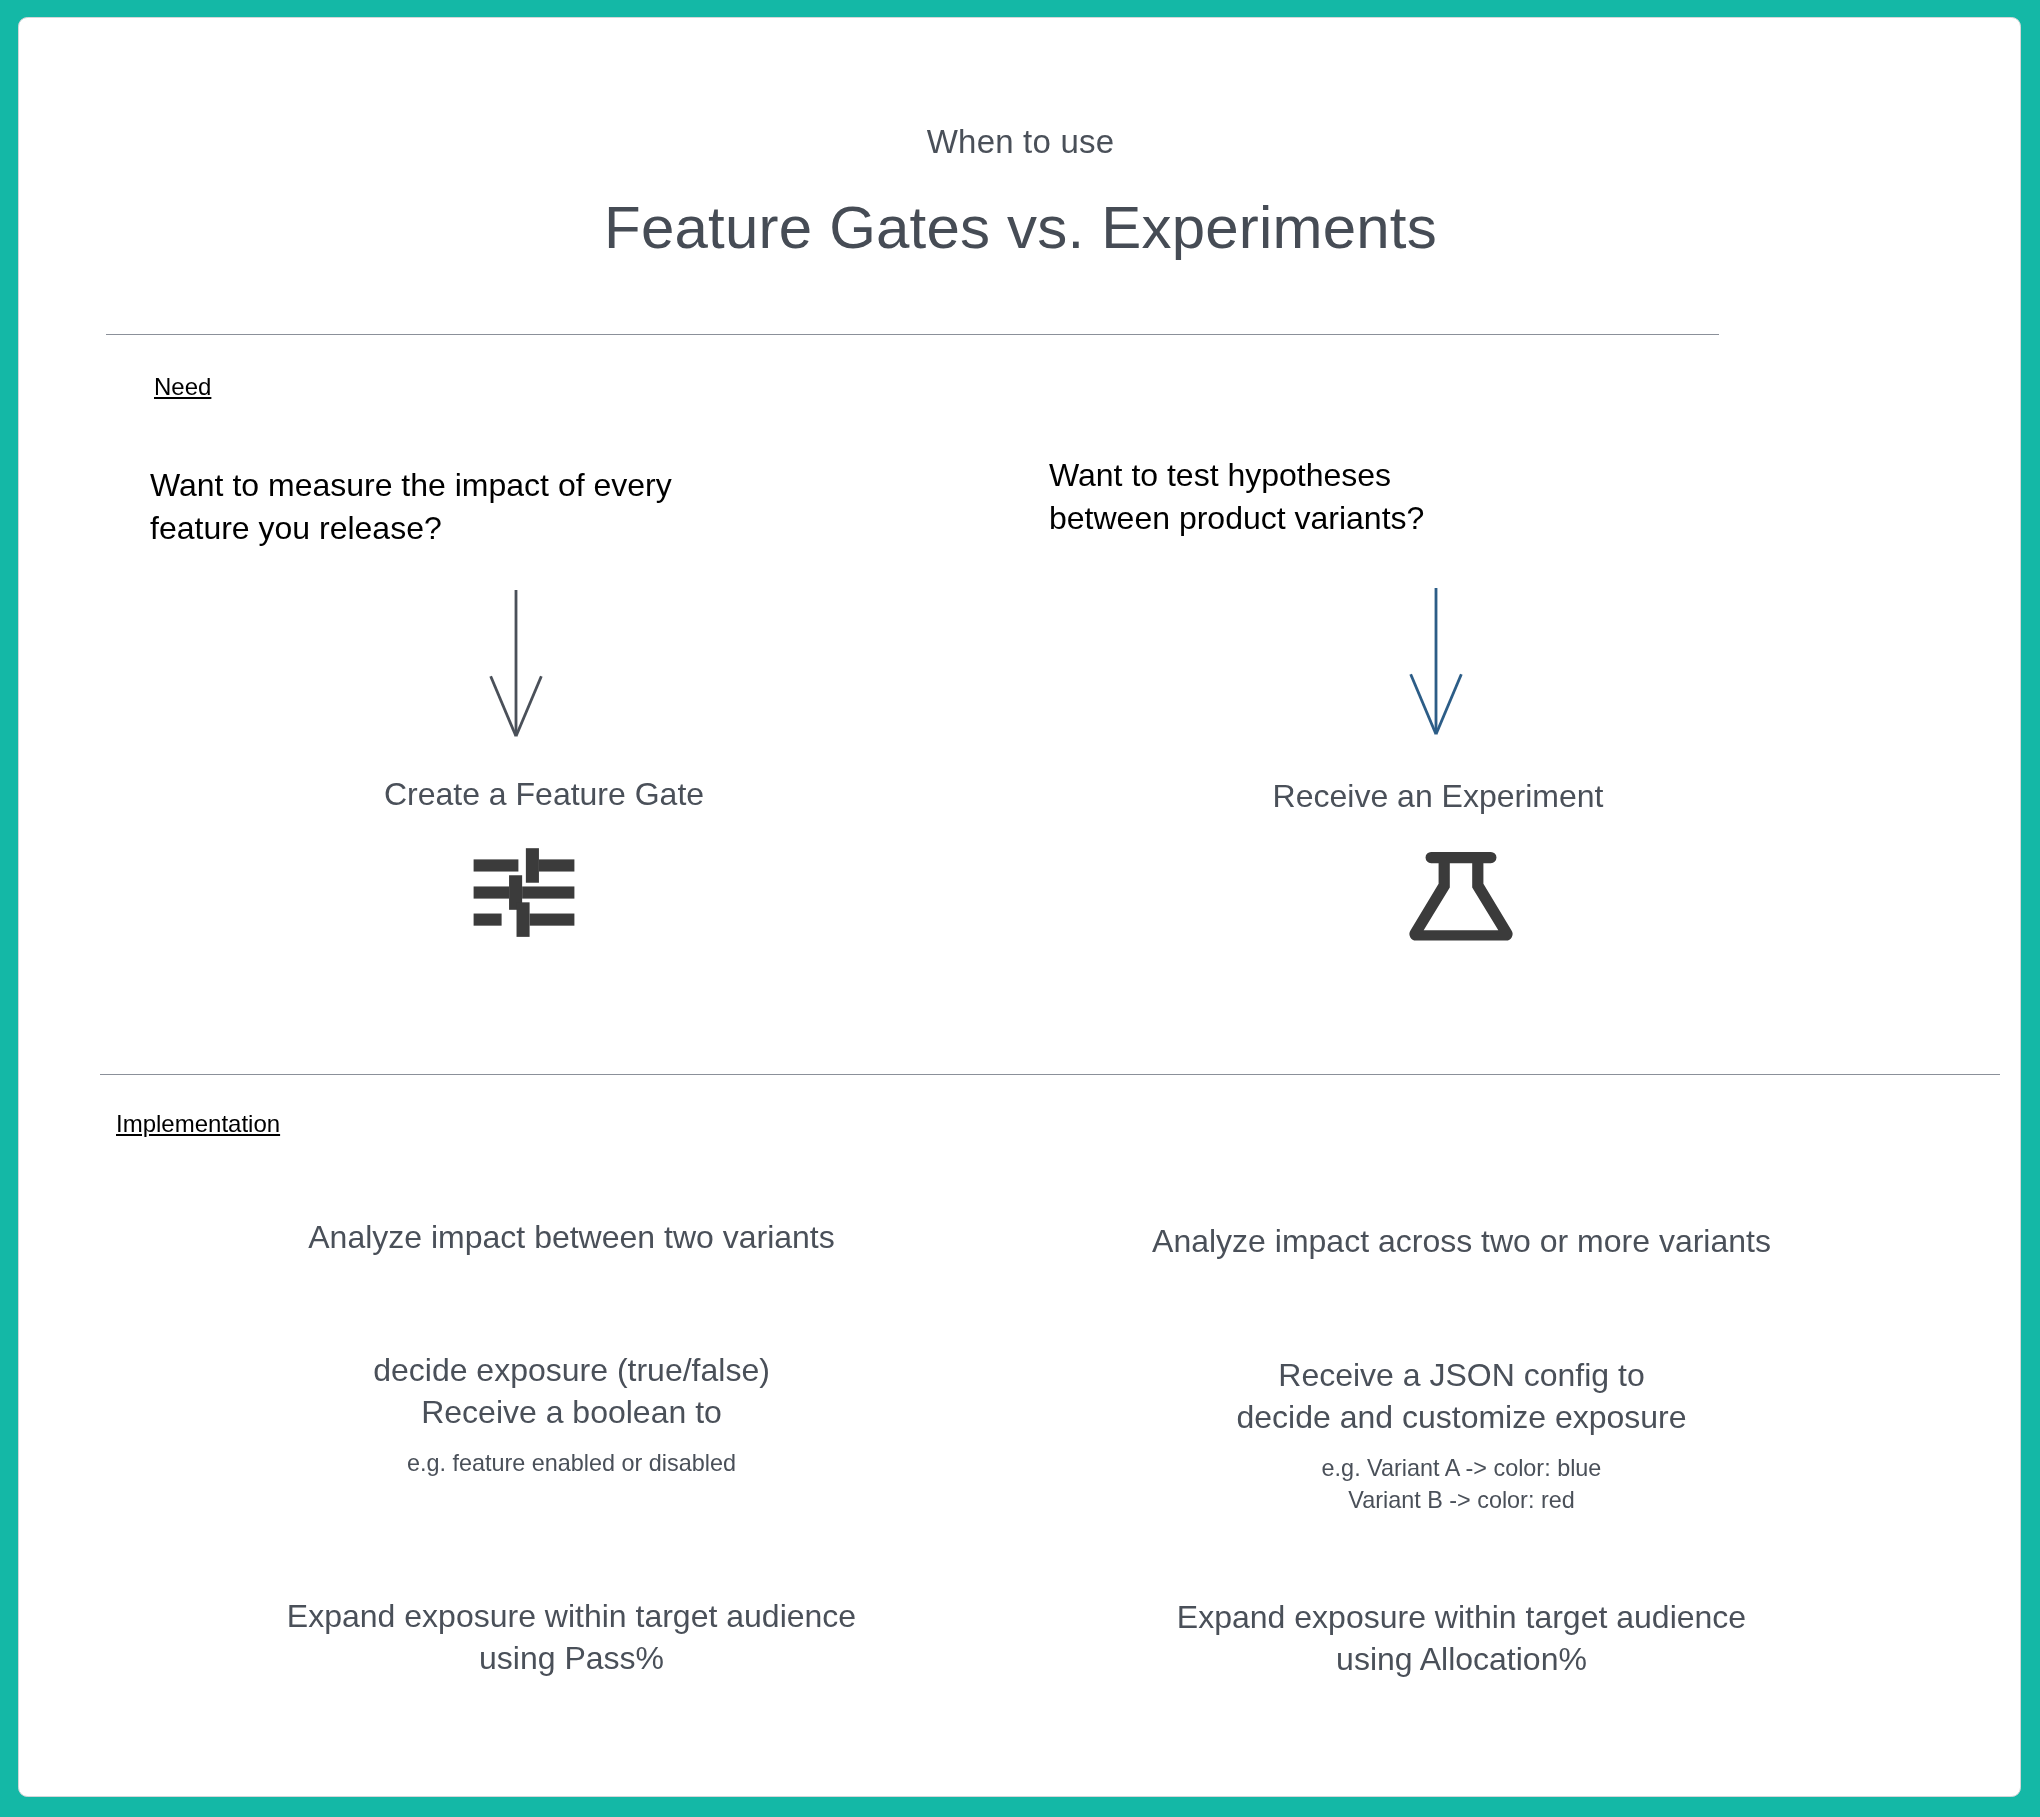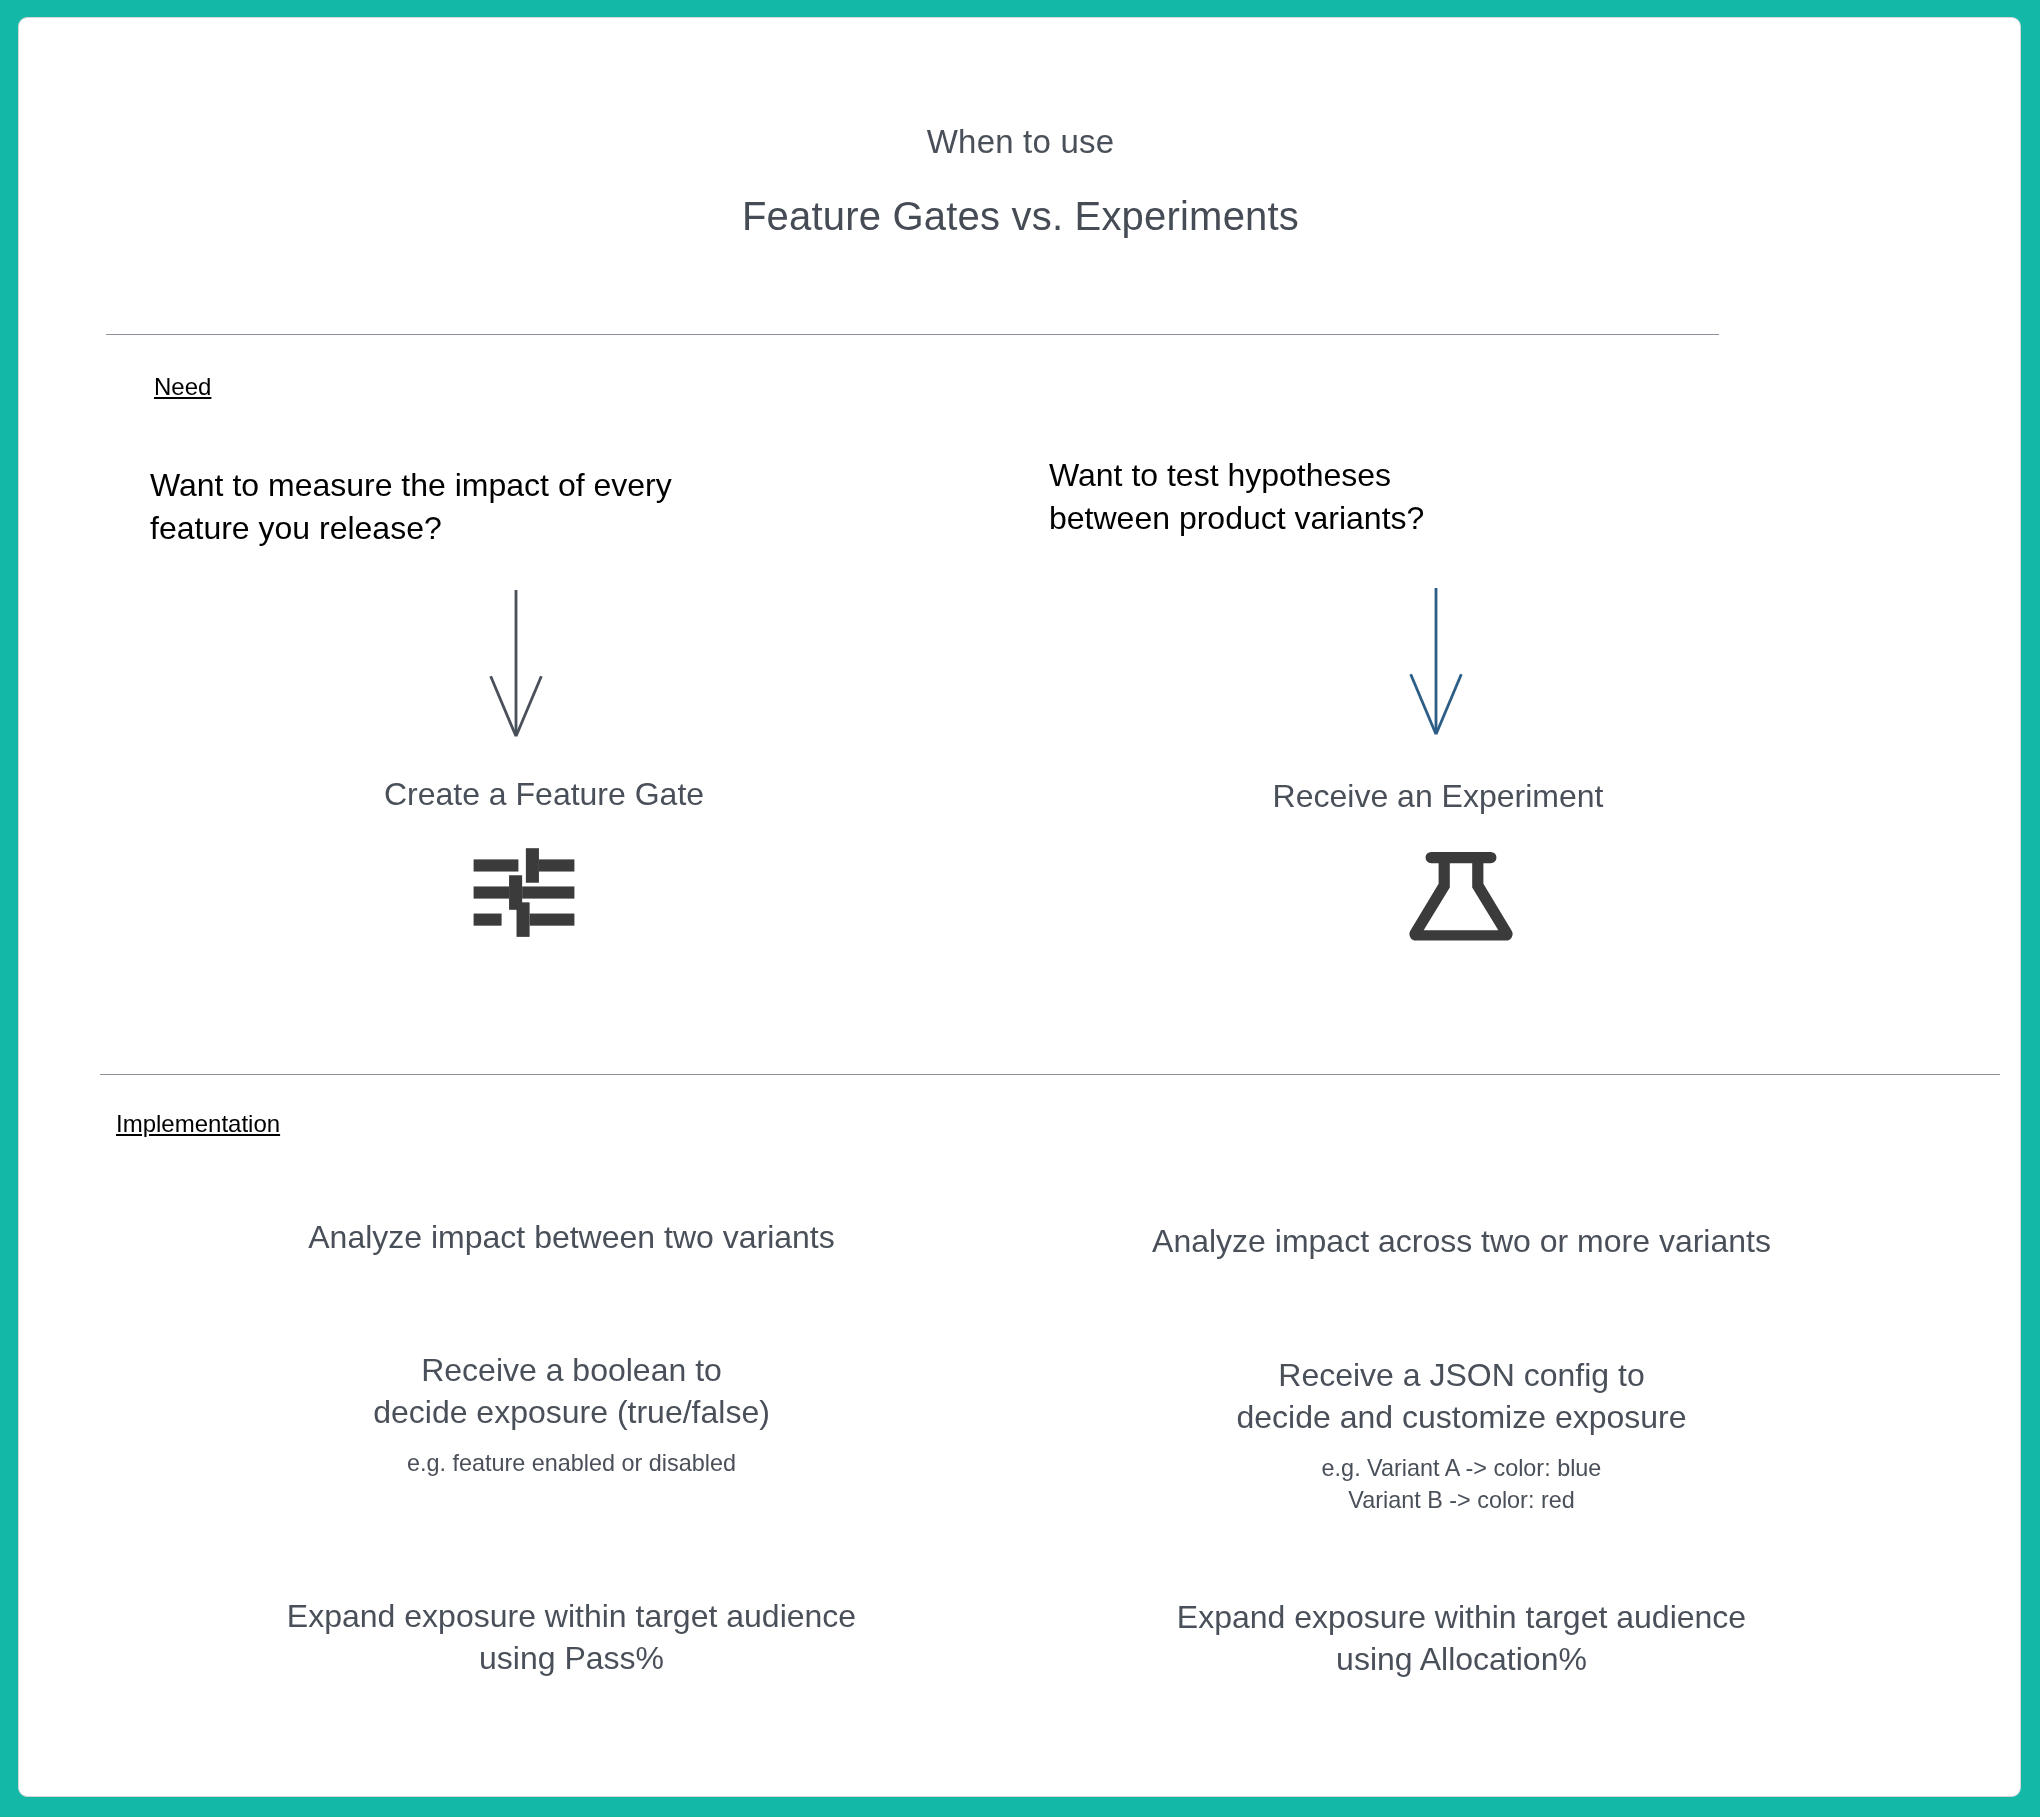--- a/index.html
+++ b/index.html
@@ -43,21 +43,21 @@
     text-align: center;
   }
   .eyebrow {
     font-size: 33px;
     color: #4a5059;
     line-height: 1.2;
     letter-spacing: 0.2px;
   }
   .title {
     margin-top: 30px;
-    font-size: 40px;
+    font-size: 60px;
     color: #464c55;
     line-height: 1.2;
     letter-spacing: 0.2px;
   }
 
   
   .divider {
     position: absolute;
     height: 0;
     border-top: 1.9px solid #8b9099;
@@ -210,22 +210,22 @@
   </div>
 
   <div class="divider divider-impl"></div>
   <div class="section-label label-impl">Implementation</div>
 
   <div class="impl-block impl-l1">
     <div class="impl-main">Analyze impact between two variants</div>
   </div>
 
   <div class="impl-block impl-l2">
+    <div class="impl-main">decide exposure (true/false)</div>
     <div class="impl-main">Receive a boolean to</div>
-    <div class="impl-main">decide exposure (true/false)</div>
     <div class="impl-sub">e.g. feature enabled or disabled</div>
   </div>
 
   <div class="impl-block impl-l3">
     <div class="impl-main">Expand exposure within target audience</div>
     <div class="impl-main">using Pass%</div>
   </div>
 
   <div class="impl-block impl-r1">
     <div class="impl-main">Analyze impact across two or more variants</div>

